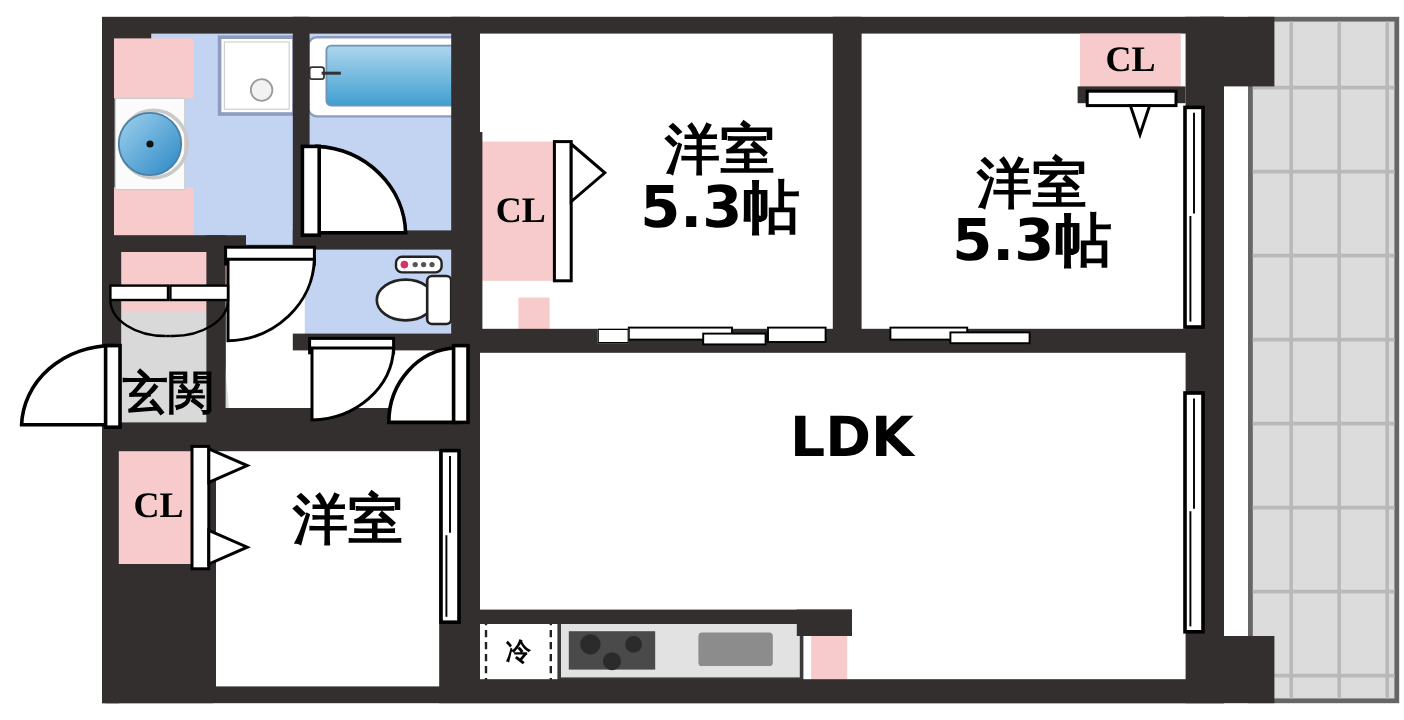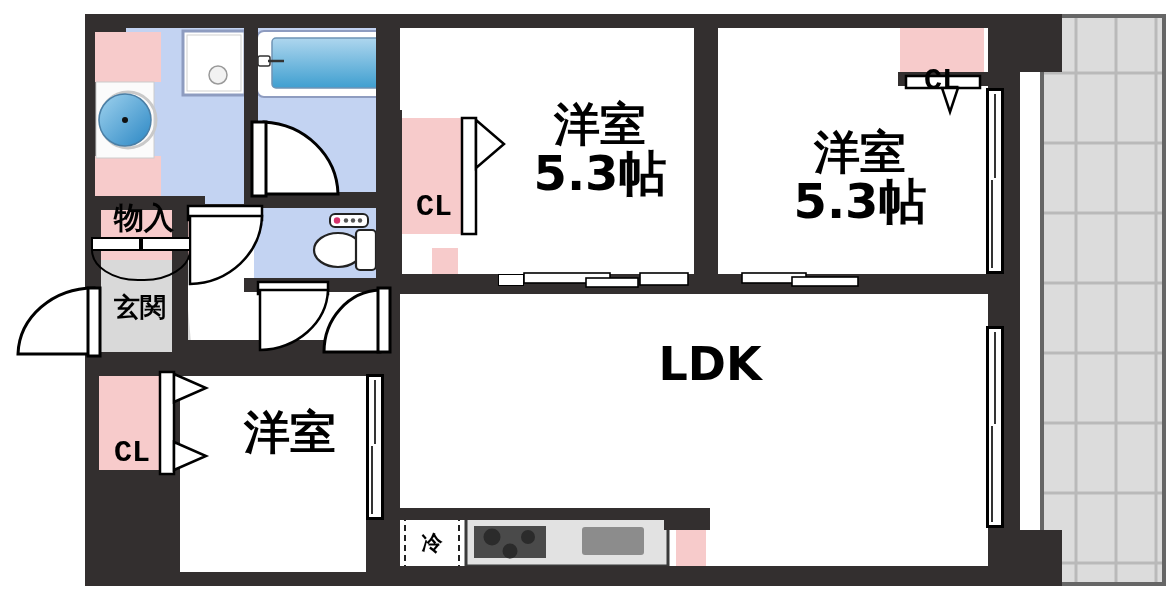--- a/index.html
+++ b/index.html
@@ -9,21 +9,21 @@
   
   .wall{background:#332f2f;}
   .room{background:#ffffff;}
   .pink{background:#f7cbcb;}
   .blue{background:#c3d3f2;}
   .grey{background:#d9d9d9;}
   .balcony{background:#dcdcdc;}
   .balcony-frame{background:#666666;}
   .label{color:#000;font-weight:bold;line-height:1.05;text-align:center;white-space:nowrap;}
   .jp{font-family:"DejaVu Sans","Liberation Sans",sans-serif;}
-  .cl-label{font-family:Liberation Mono, monospace;font-weight:bold;margin-top:32px;}
+  .cl-label{font-family:Liberation Serif, serif;font-weight:bold;}
   svg{display:block;overflow:visible;}
 </style>
 </head>
 <body>
 
 <div id="plan">
 
   <div class="abs balcony-frame" style="left:1040px;top:14px;width:126px;height:572px;"></div>
   <div class="abs balcony" style="left:1044px;top:18px;width:118px;height:564px;">
     <svg width="118" height="564">
@@ -300,17 +300,16 @@
   </div>
 
   <div class="abs label jp" style="left:600px;top:340px;width:220px;font-size:46px;">
     <div>LDK</div>
   </div>
 
   <div class="abs label cl-label" style="left:398px;top:160px;width:72px;font-size:30px;">CL</div>
   <div class="abs label cl-label" style="left:900px;top:34px;width:84px;font-size:30px;">CL</div>
   <div class="abs label cl-label" style="left:96px;top:406px;width:72px;font-size:30px;">CL</div>
 
-  <div class="abs label jp" style="left:95px;top:202px;width:98px;font-size:30px;">物入</div>
-
-  <div class="abs label jp" style="left:92px;top:294px;width:96px;font-size:26px;">玄関</div>
+
+  <div class="abs label jp" style="left:92px;top:308px;width:96px;font-size:38px;">玄関</div>
 
 </div>
 
 </body></html>

